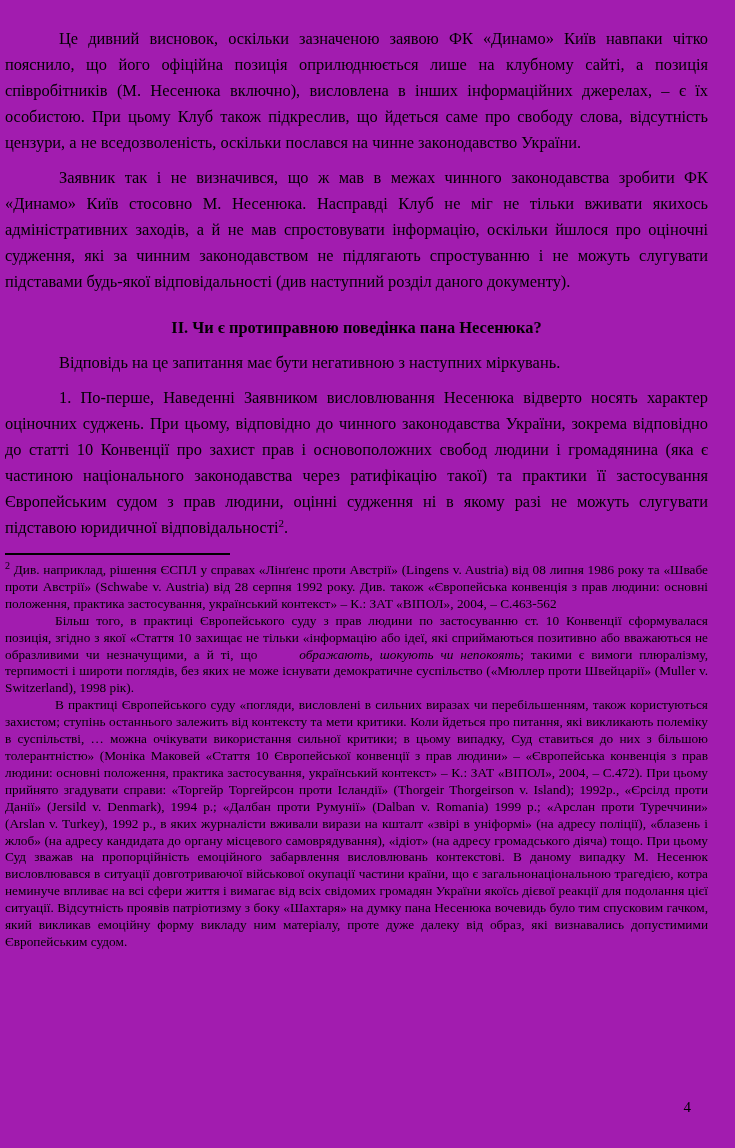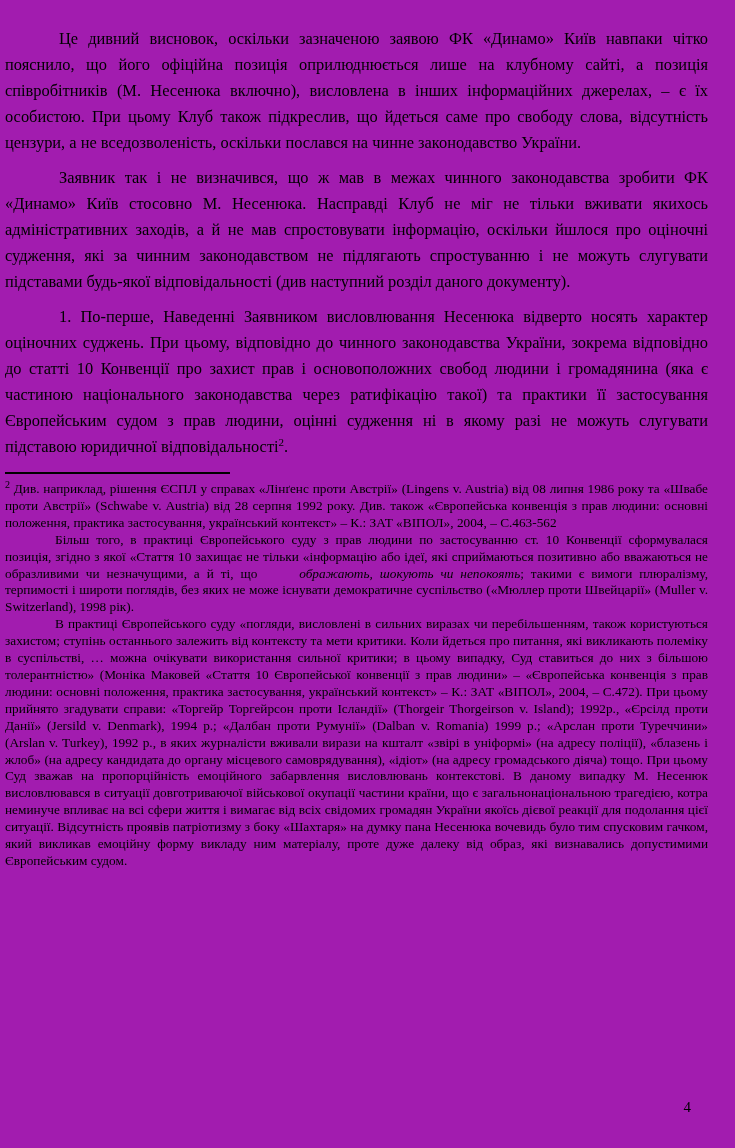--- a/index.html
+++ b/index.html
@@ -81,21 +81,23 @@
 </head>
 <body>
 
 <div class="page">
   <main class="content">
 
     <p class="body-p">Це дивний висновок, оскільки зазначеною заявою ФК «Динамо» Київ навпаки чітко пояснило, що його офіційна позиція оприлюднюється лише на клубному сайті, а позиція співробітників (М. Несенюка включно), висловлена в інших інформаційних джерелах, – є їх особистою. При цьому Клуб також підкреслив, що йдеться саме про свободу слова, відсутність цензури, а не вседозволеність, оскільки послався на чинне законодавство України.</p>
 
     <p class="body-p">Заявник так і не визначився, що ж мав в межах чинного законодавства зробити ФК «Динамо» Київ стосовно М. Несенюка. Насправді Клуб не міг не тільки вживати якихось адміністративних заходів, а й не мав спростовувати інформацію, оскільки йшлося про оціночні судження, які за чинним законодавством не підлягають спростуванню і не можуть слугувати підставами будь-якої відповідальності (див наступний розділ даного документу).</p>
 
+    <h2 class="heading">ІІ. Чи є протиправною поведінка пана Несенюка?</h2>
 
+    <p class="body-p">Відповідь на це запитання має бути негативною з наступних міркувань.</p>
 
     <p class="body-p"><span>1. По-перше, Наведенні Заявником висловлювання Несенюка відверто носять характер оціночних суджень. При цьому, відповідно до чинного законодавства України, зокрема відповідно до статті 10 Конвенції про захист прав і основоположних свобод людини і громадянина (яка є частиною національного законодавства через ратифікацію такої) та практики її застосування Європейським судом з прав людини, оцінні судження ні в якому разі не можуть слугувати підставою юридичної відповідальності</span><sup class="fn-ref">2</sup><span>.</span></p>
 
     <section class="footnotes">
       <div class="fn-sep"></div>
 
       <p class="fn-p fn-first"><sup class="fn-marker">2</sup> <span>Див. наприклад, рішення ЄСПЛ у справах «Лінґенс проти Австрії» (Lingens v. Austria) від 08 липня 1986 року та «Швабе проти Австрії» (Schwabe v. Austria) від 28 серпня 1992 року. Див. також «Європейська конвенція з прав людини: основні положення, практика застосування, український контекст» – К.: ЗАТ «ВІПОЛ», 2004, – С.463-562</span></p>
 
       <p class="fn-p"><span>Більш того, в практиці Європейського суду з прав людини по застосуванню ст. 10 Конвенції сформувалася позиція, згідно з якої «Стаття 10 захищає не тільки «інформацію або ідеї, які сприймаються позитивно або вважаються не образливими чи незначущими, а й ті, що </span><i class="fn-italic">ображають, шокують чи непокоять</i><span>; такими є вимоги плюралізму, терпимості і широти поглядів, без яких не може існувати демократичне суспільство («Мюллер проти Швейцарії» (Muller v. Switzerland), 1998 рік).</span></p>
 

